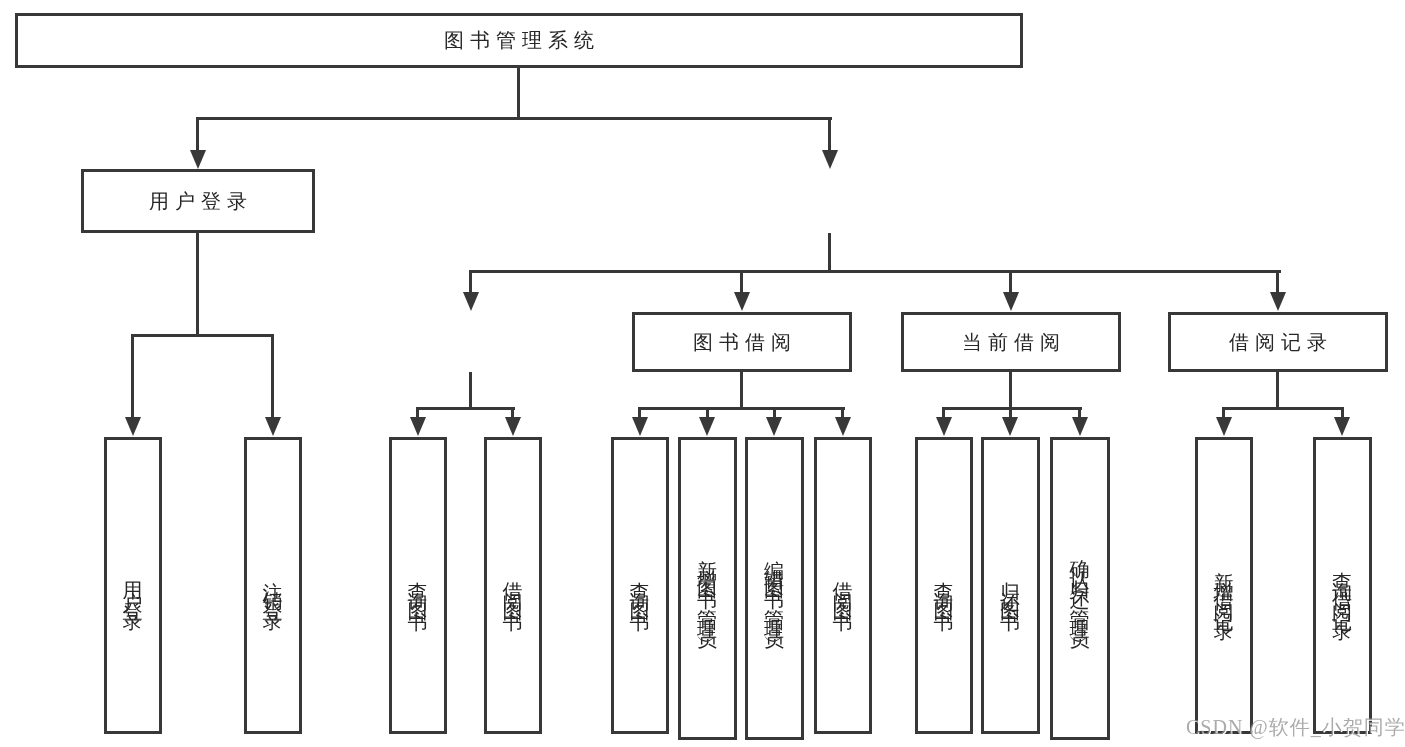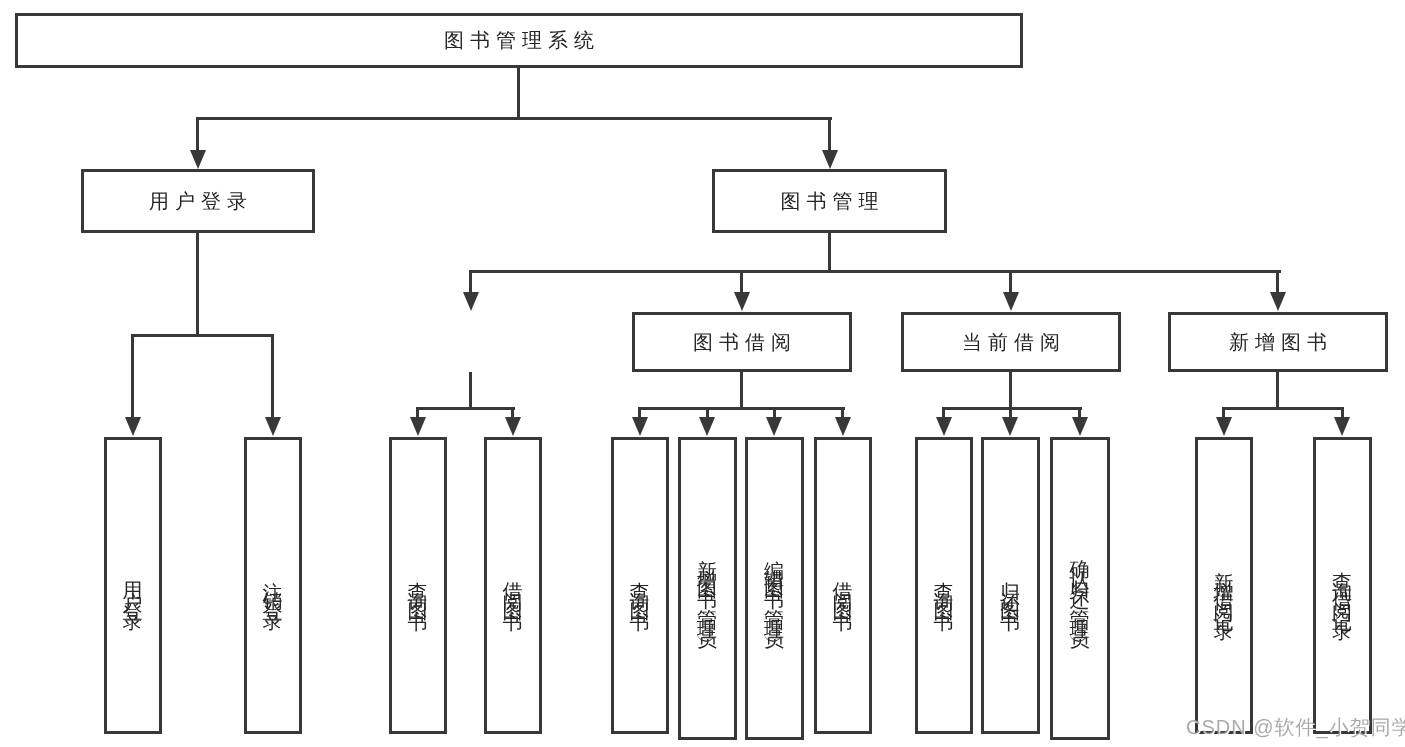--- a/index.html
+++ b/index.html
@@ -1,18 +1,18 @@
 <!DOCTYPE html>
 <html><head>
 <meta charset="utf-8">
 <style>
   html,body{margin:0;padding:0;background:#fff;}
   .canvas{
     position:relative;width:1405px;height:747px;background:#fff;overflow:hidden;
-    font-family:Liberation Sans, sans-serif;
+    font-family:Liberation Serif, serif;
   }
   .box{
     position:absolute;box-sizing:border-box;border:3px solid #383838;background:#fff;
     display:flex;align-items:center;justify-content:center;color:#262626;
   }
   .hbox{font-size:20px;letter-spacing:6px;text-indent:6px;white-space:nowrap;}
   .vbox{
     writing-mode:vertical-lr;text-orientation:mixed;
     font-size:20px;letter-spacing:10px;line-height:1;white-space:nowrap;
   }
@@ -37,21 +37,20 @@
   <div class="box hbox" style="left:15px;top:13px;width:1008px;height:55px">图书管理系统</div>
 
   <div class="vline" style="left:517px;top:68px;height:52px"></div>
   <div class="hline" style="left:196px;top:117px;width:636px"></div>
   <div class="vline" style="left:196px;top:117px;height:34px"></div>
   <div class="arrowhead" style="left:190px;top:150px"></div>
   <div class="vline" style="left:828px;top:117px;height:34px"></div>
   <div class="arrowhead" style="left:822px;top:150px"></div>
 
   <div class="box hbox" style="left:81px;top:169px;width:234px;height:64px">用户登录</div>
-  <div class="box hbox" style="left:712px;top:169px;width:235px;height:64px">图书管理</div>
 
   <div class="vline" style="left:196px;top:233px;height:101px"></div>
   <div class="hline" style="left:131px;top:334px;width:143px"></div>
   <div class="vline" style="left:131px;top:334px;height:84px"></div>
   <div class="arrowhead" style="left:125px;top:417px"></div>
   <div class="vline" style="left:271px;top:334px;height:84px"></div>
   <div class="arrowhead" style="left:265px;top:417px"></div>
 
   <div class="vline" style="left:828px;top:233px;height:37px"></div>
   <div class="hline" style="left:469px;top:270px;width:812px"></div>
@@ -59,21 +58,21 @@
   <div class="arrowhead" style="left:463px;top:292px"></div>
   <div class="vline" style="left:740px;top:270px;height:23px"></div>
   <div class="arrowhead" style="left:734px;top:292px"></div>
   <div class="vline" style="left:1009px;top:270px;height:23px"></div>
   <div class="arrowhead" style="left:1003px;top:292px"></div>
   <div class="vline" style="left:1276px;top:270px;height:23px"></div>
   <div class="arrowhead" style="left:1270px;top:292px"></div>
 
   <div class="box hbox" style="left:901px;top:312px;width:220px;height:60px">当前借阅</div>
   <div class="box hbox" style="left:632px;top:312px;width:220px;height:60px">图书借阅</div>
-  <div class="box hbox" style="left:1168px;top:312px;width:220px;height:60px">新增图书</div>
+  <div class="box hbox" style="left:1168px;top:312px;width:220px;height:60px">借阅记录</div>
 
   <div class="vline" style="left:469px;top:372px;height:35px"></div>
   <div class="vline" style="left:740px;top:372px;height:35px"></div>
   <div class="vline" style="left:1009px;top:372px;height:35px"></div>
   <div class="vline" style="left:1276px;top:372px;height:35px"></div>
 
   <div class="hline" style="left:416px;top:407px;width:99px"></div>
   <div class="hline" style="left:638px;top:407px;width:207px"></div>
   <div class="hline" style="left:942px;top:407px;width:140px"></div>
   <div class="hline" style="left:1222px;top:407px;width:122px"></div>

